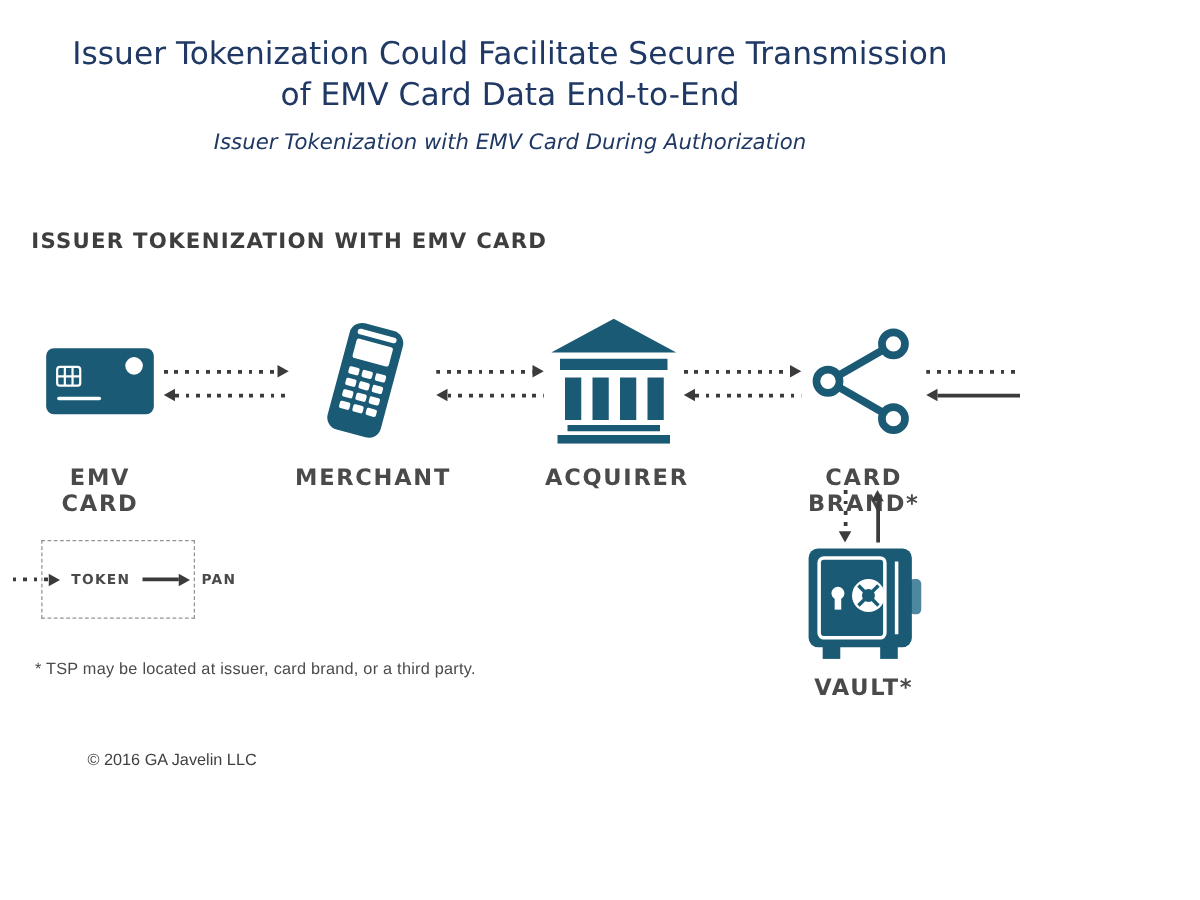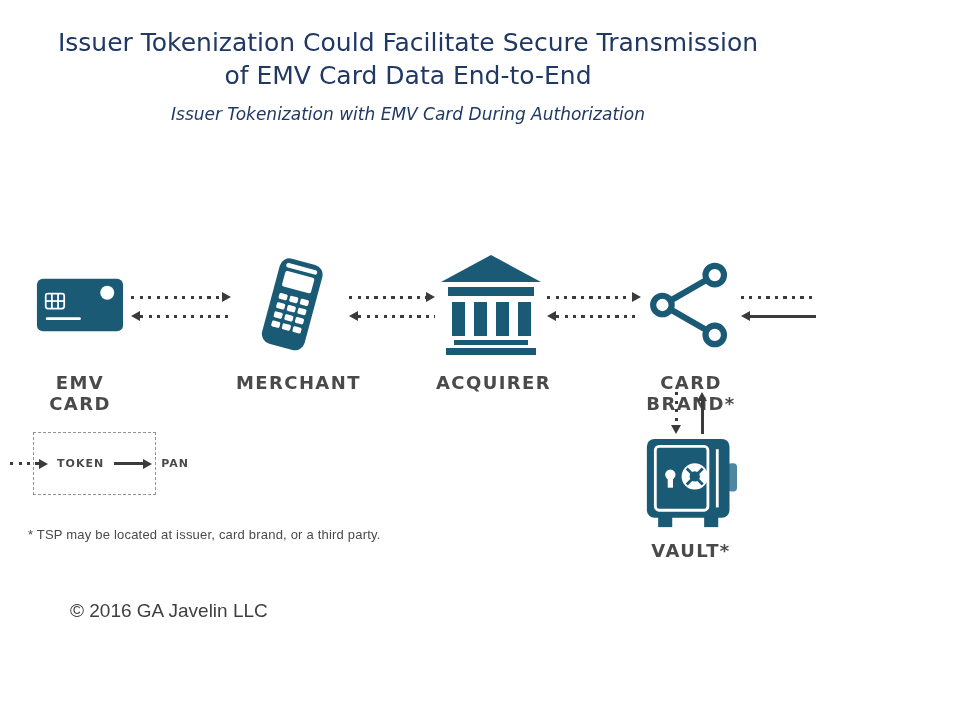--- a/index.html
+++ b/index.html
@@ -104,33 +104,34 @@
     font-weight: bold; font-size: 11px; letter-spacing: 1px;
     color: var(--gray);
   }
 
   .footnote {
     position: absolute; left: 28px; top: 527px;
     font-size: 13px; letter-spacing: 0.2px; color: #4a4a4a;
   }
   .copyright {
     position: absolute; left: 70px; top: 600px;
-    font-size: 19px; color: #3f3f3f;
+    font-size: 13px; color: #3f3f3f;
   }
 </style>
 </head>
 <body>
 
 <div class="slide">
 
   <h1 class="title">
     <span>Issuer Tokenization Could Facilitate Secure Transmission</span><br>
     <span>of EMV Card Data End-to-End</span>
   </h1>
   <div class="subtitle">Issuer Tokenization with EMV Card During Authorization</div>
+  <div class="section-heading">ISSUER TOKENIZATION WITH EMV CARD</div>
 
   <div class="node n-emv">
     <svg width="88" height="58" viewBox="0 0 100 66">
       <rect x="1" y="3" width="98" height="60" rx="7" fill="#1a5a75"></rect>
       <circle cx="81" cy="19" r="8" fill="#ffffff"></circle>
       <g stroke="#ffffff" stroke-width="2" fill="none">
         <rect x="11" y="20" width="21" height="17" rx="2.5"></rect>
         <line x1="11" y1="28.5" x2="32" y2="28.5"></line>
         <line x1="18" y1="20" x2="18" y2="37"></line>
         <line x1="25" y1="20" x2="25" y2="37"></line>

